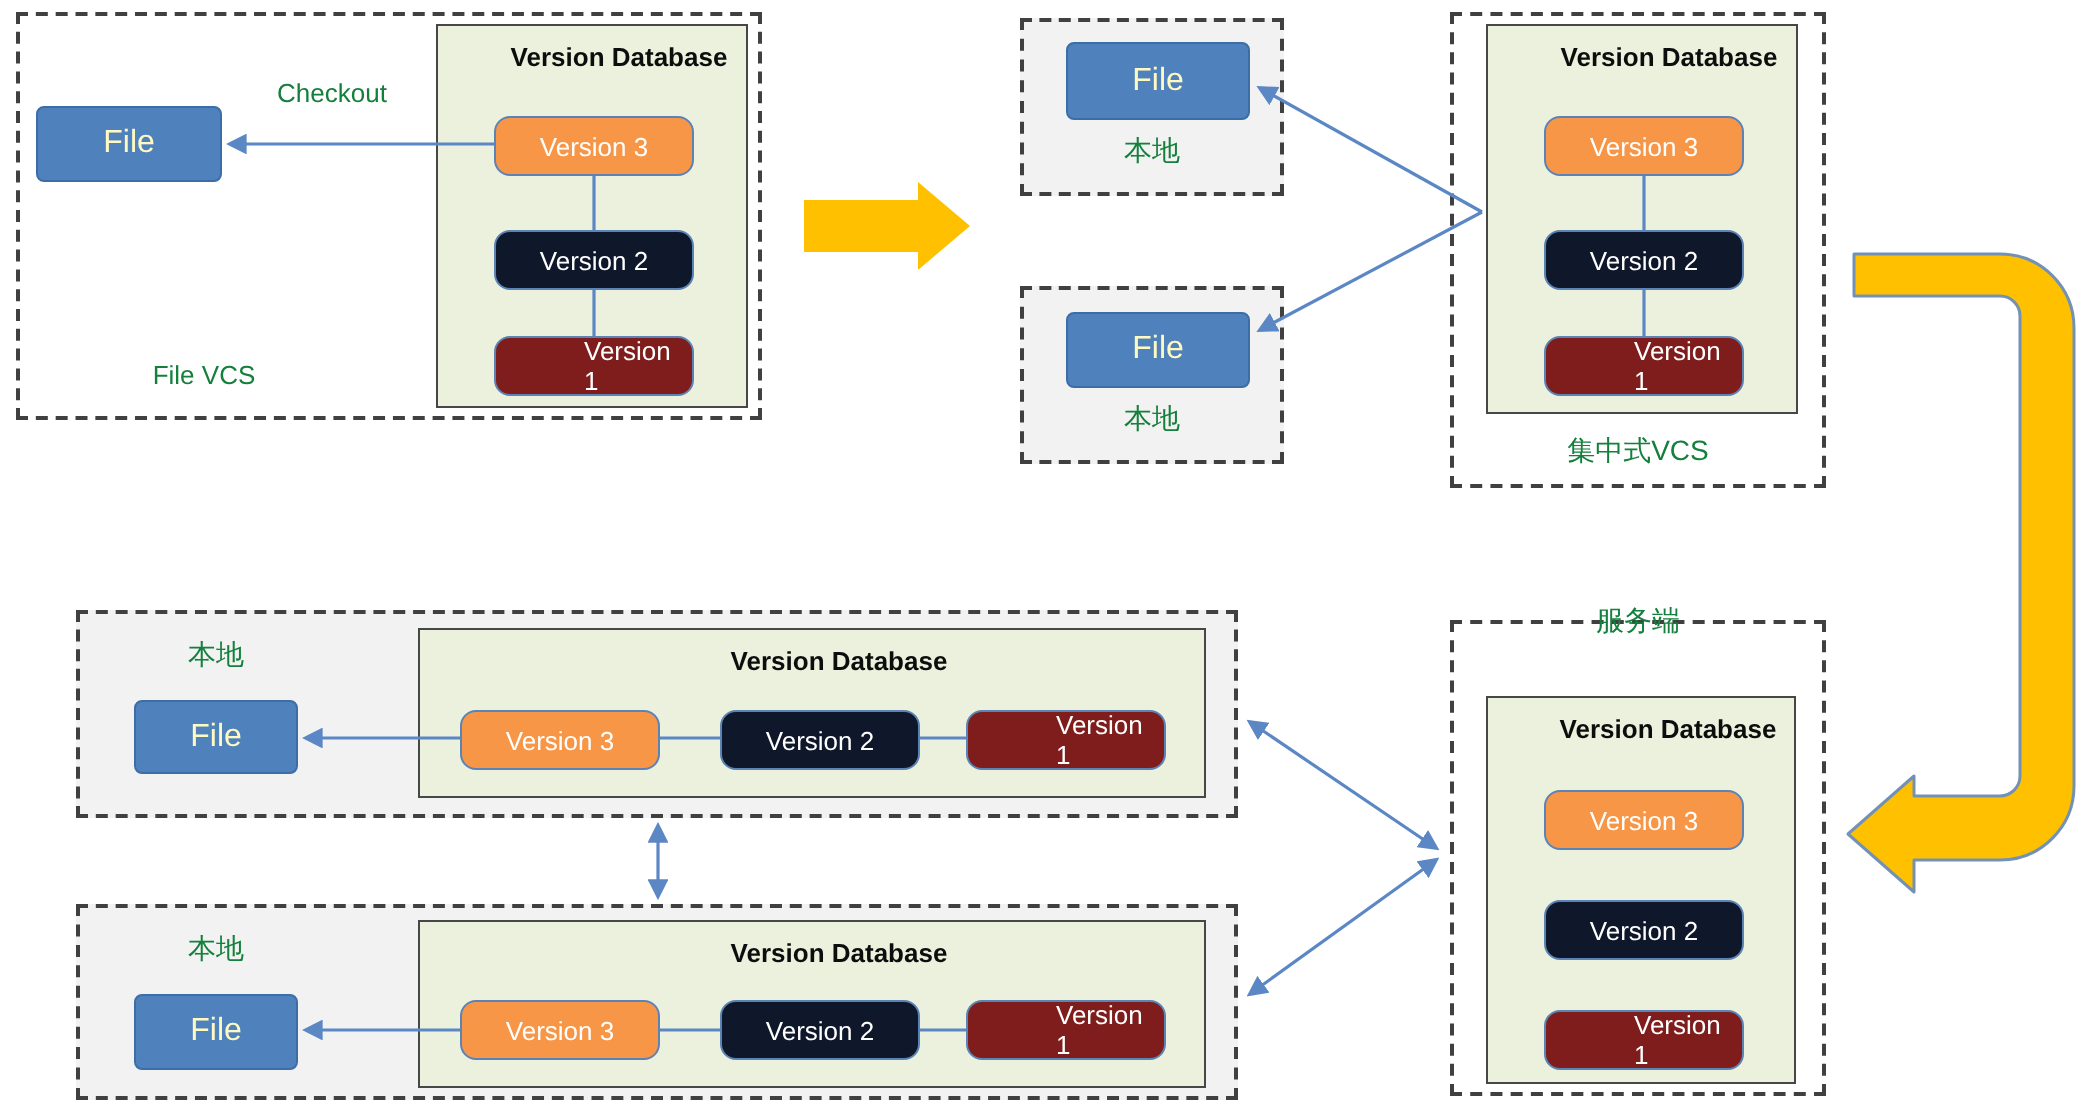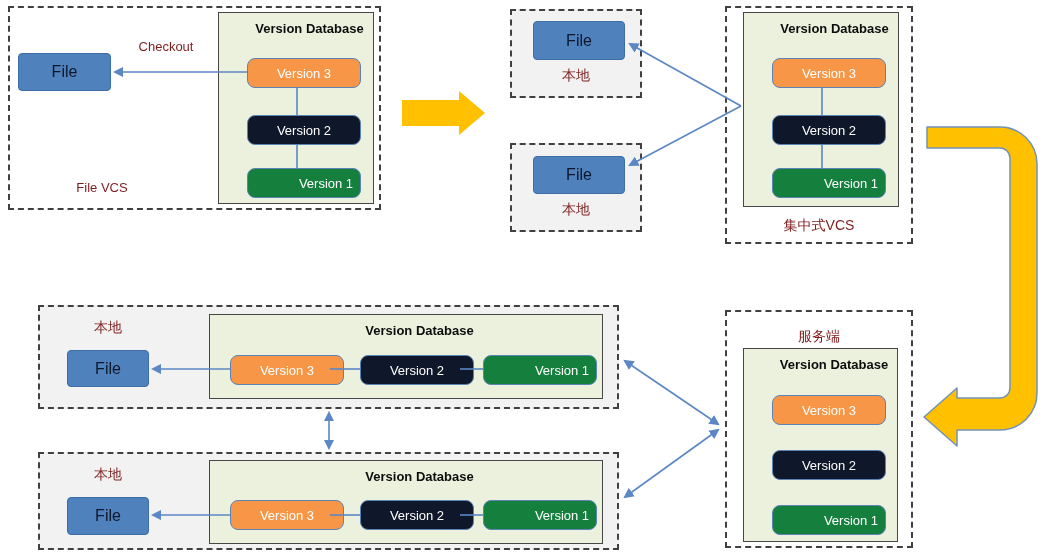--- a/index.html
+++ b/index.html
@@ -6,32 +6,32 @@
   *{box-sizing:border-box;}
   .canvas{
     position:relative;width:1046px;height:557px;background:#ffffff;
     font-family:"Liberation Sans",sans-serif;color:#111;overflow:hidden;
   }
   .dashed{position:absolute;border:2px dashed #404040;background:#ffffff;}
   .dashed.gray{background:#F2F2F2;}
   .db{position:absolute;background:#ECF1DE;border:1.5px solid #474747;}
   .db-title{position:absolute;font-weight:bold;font-size:13px;color:#0d0d0d;text-align:center;padding-left:27px;}
   .vbox{
-    position:absolute;width:114px;height:30px;border-radius:8px;
+    position:absolute;width:100px;height:30px;border-radius:8px;
     border:1.5px solid #5B83B5;color:#ffffff;font-size:13px;
     display:flex;align-items:center;justify-content:center;
   }
   .v3{background:#F79646;}
   .v2{background:#0f172a;}
-  .v1{background:#15803d;padding-left:44px;}
+  .v1{background:#7f1d1d;padding-left:44px;}
   .file{
     position:absolute;background:#4F81BD;border:1.5px solid #3C6EA5;border-radius:4px;
-    color:#0f172a;font-size:16px;display:flex;align-items:center;justify-content:center;
+    color:#fef9c3;font-size:16px;display:flex;align-items:center;justify-content:center;
   }
-  .lbl{position:absolute;font-size:14px;color:#7f1d1d;text-align:center;}
+  .lbl{position:absolute;font-size:14px;color:#15803d;text-align:center;}
   .lbl.en{font-size:13px;}
   .svgov{position:absolute;left:0;top:0;width:1046px;height:557px;pointer-events:none;}
 </style>
 </head>
 <body>
 
 <div class="canvas">
 
   <div>
     <div class="dashed" style="left:8px;top:6px;width:373px;height:204px;"></div>
@@ -82,21 +82,21 @@
     <div class="file" style="left:67px;top:497px;width:82px;height:38px;">File</div>
     <div class="db" style="left:209px;top:460px;width:394px;height:84px;"></div>
     <div class="db-title" style="left:209px;top:469px;width:394px;">Version Database</div>
     <div class="vbox v3" style="left:230px;top:500px;">Version 3</div>
     <div class="vbox v2" style="left:360px;top:500px;">Version 2</div>
     <div class="vbox v1" style="left:483px;top:500px;">Version 1</div>
   </div>
 
   <div>
     <div class="dashed" style="left:725px;top:310px;width:188px;height:238px;"></div>
-    <div class="lbl" style="left:725px;top:328px;width:188px;">服务端</div>
+    <div class="lbl" style="left:725px;top:302px;width:188px;">服务端</div>
     <div class="db" style="left:743px;top:348px;width:155px;height:194px;"></div>
     <div class="db-title" style="left:743px;top:357px;width:155px;">Version Database</div>
     <div class="vbox v3" style="left:772px;top:395px;">Version 3</div>
     <div class="vbox v2" style="left:772px;top:450px;">Version 2</div>
     <div class="vbox v1" style="left:772px;top:505px;">Version 1</div>
   </div>
 
   <svg class="svgov" viewBox="0 0 1046 557" xmlns="http://www.w3.org/2000/svg">
     <defs>
       <marker id="ah" viewBox="0 0 10 10" refX="8" refY="5" markerWidth="6.5" markerHeight="6.5" orient="auto-start-reverse">

